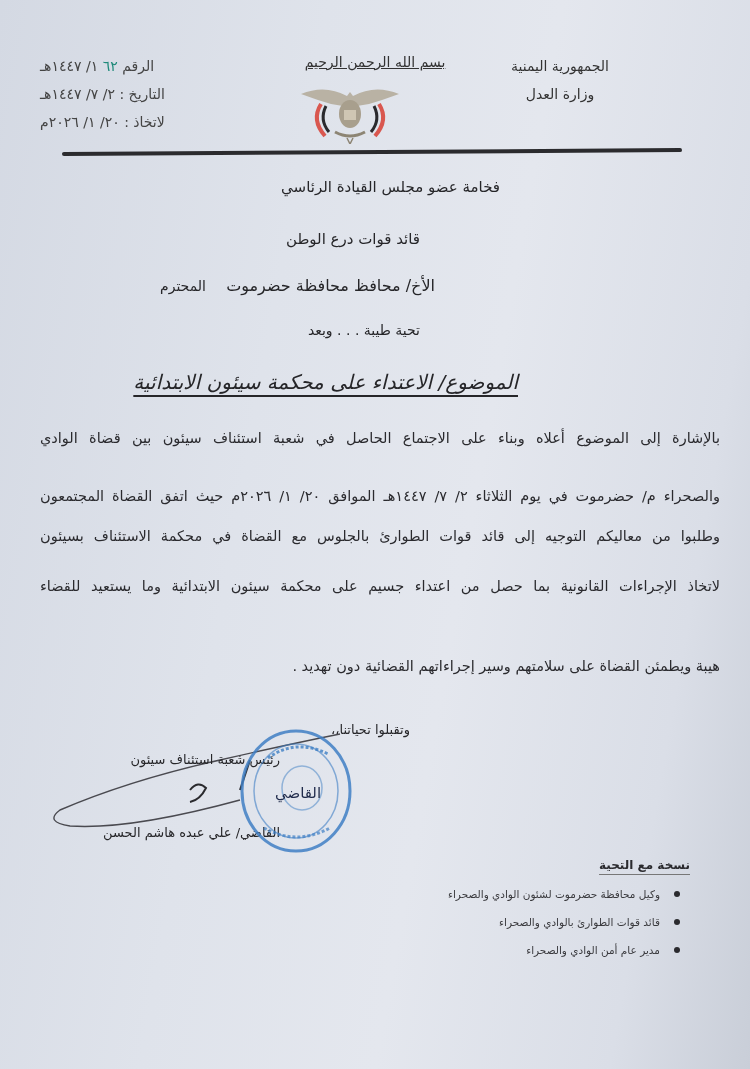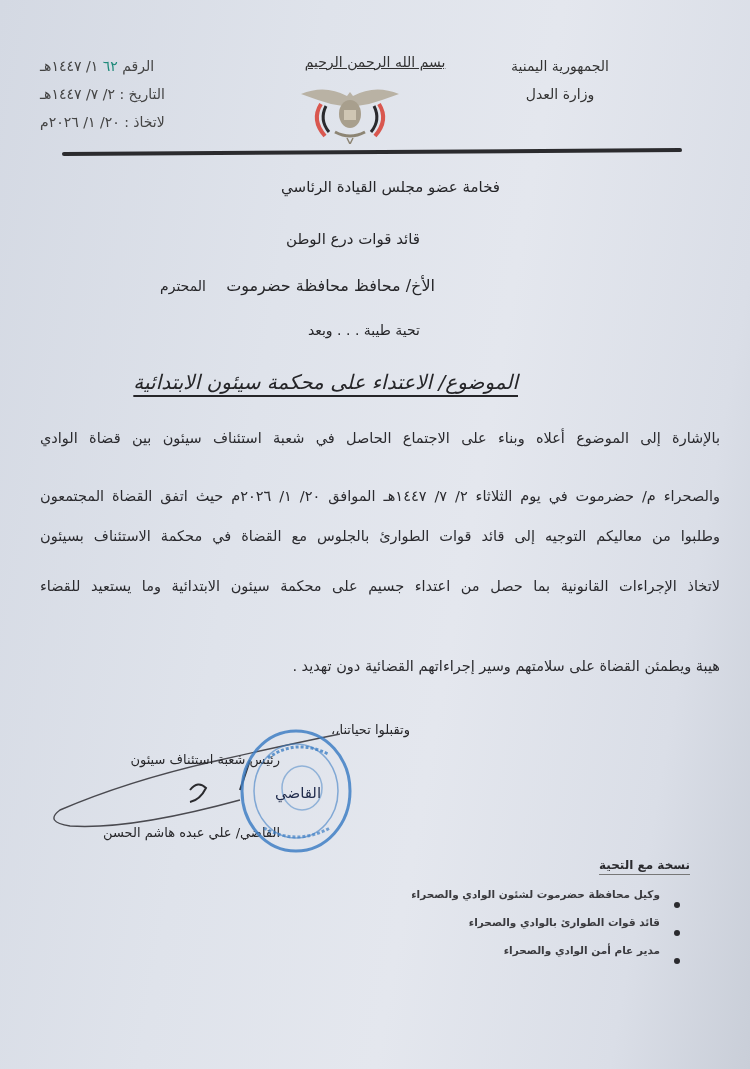--- a/index.html
+++ b/index.html
@@ -32,21 +32,21 @@
     .body-p { right: 30px; width: 680px; font-size: 14.5px; line-height: 20px; text-align: justify; text-align-last: justify; }
     .p1 { top: 428px; } .p2 { top: 486px; } .p3 { top: 526px; } .p4 { top: 576px; }
     .p5 { top: 656px; text-align-last: right; }
     .thanks { right: 340px; top: 704px; font-size: 13px; margin-top: 18px; }
     .sig-title { right: 470px; top: 752px; font-size: 13px; }
     .sig-name { right: 470px; top: 825px; font-size: 13px; }
     .stamp { left: 238px; top: 728px; width: 116px; height: 126px; }
     .scribble { left: 40px; top: 730px; width: 320px; height: 110px; }
     .cc-title { right: 60px; top: 858px; font-size: 12px; font-weight: bold; text-decoration: underline; text-underline-offset: 5px; text-decoration-color: #777; }
     .cc-list { right: 70px; top: 880px; list-style: none; margin: 0; padding: 0; font-size: 10.5px; color: #3a3a3e; }
-    .cc-list li { height: 28px; line-height: 28px; display: flex; flex-direction: row-reverse; align-items: flex-end; font-weight: bold; }
+    .cc-list li { height: 28px; line-height: 28px; display: flex; flex-direction: row-reverse; align-items: center; }
     .bullet { width: 6px; height: 6px; border-radius: 50%; background: #2a2a2e; margin-left: 14px; flex: none; }
   </style>
 </head>
 <body>
 
 <div class="page">
 
   <div class="abs hdr-right rtl">
     <div>الجمهورية اليمنية</div>
     <div>وزارة العدل</div>

